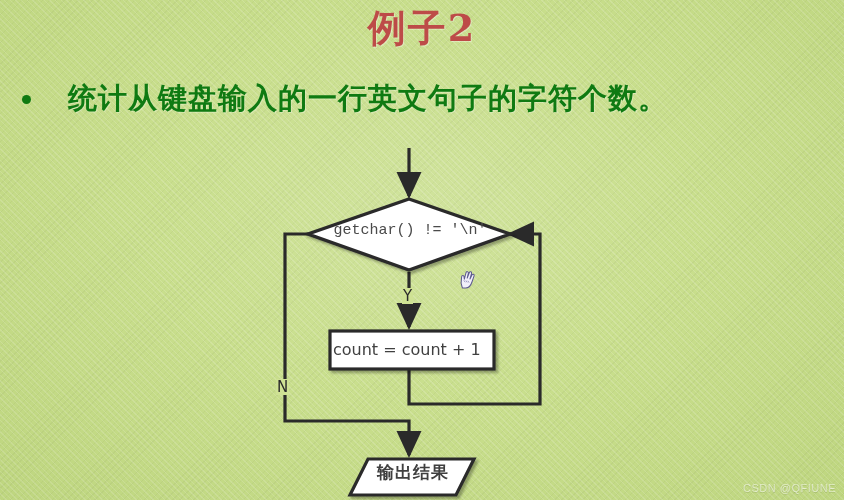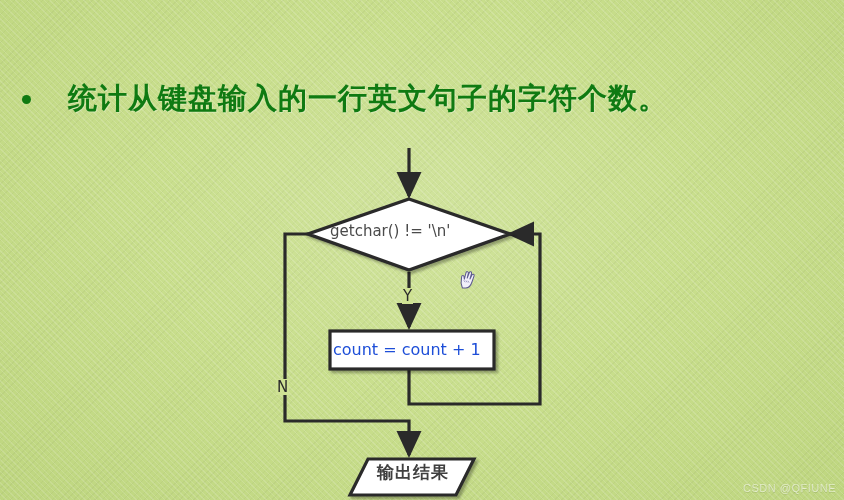--- a/index.html
+++ b/index.html
@@ -110,30 +110,32 @@
     position: absolute;
     color: #3a3a3a;
     font-family: "DejaVu Sans", "Liberation Sans", sans-serif;
     white-space: nowrap;
     pointer-events: none;
   }
   #cond-label {
     left: 330px;
     top: 222px;
     width: 160px;
+    text-align: center;
     font-size: 15px;
     color: #4a4a4a;
+    font-family: Liberation Mono, monospace;
   }
   #proc-label {
     left: 333px;
     top: 340px;
     width: 140px;
     text-align: right;
     font-size: 16px;
-    color: #1d4ed8;
+    color: #404040;
   }
   #out-label {
     left: 358px;
     top: 461px;
     width: 110px;
     text-align: center;
     font-size: 17px;
     font-weight: bold;
     color: #3f3f3f;
     letter-spacing: 1px;
@@ -175,20 +177,21 @@
   }
 </style>
 </head>
 <body>
 
 <div id="slide">
 
   <div id="texture"></div>
   <div id="vignette"></div>
 
+  <div id="title">例子2</div>
 
   <div id="bullet-row">
     <span id="bullet-dot"></span>
     <span id="bullet-text">统计从键盘输入的一行英文句子的字符个数。</span>
   </div>
 
   <svg id="flow" viewBox="0 0 844 500" xmlns="http://www.w3.org/2000/svg">
 
     <defs>
       <marker id="arrowhead" markerWidth="9" markerHeight="9" refX="7.5" refY="4.5" orient="auto" markerUnits="strokeWidth">

